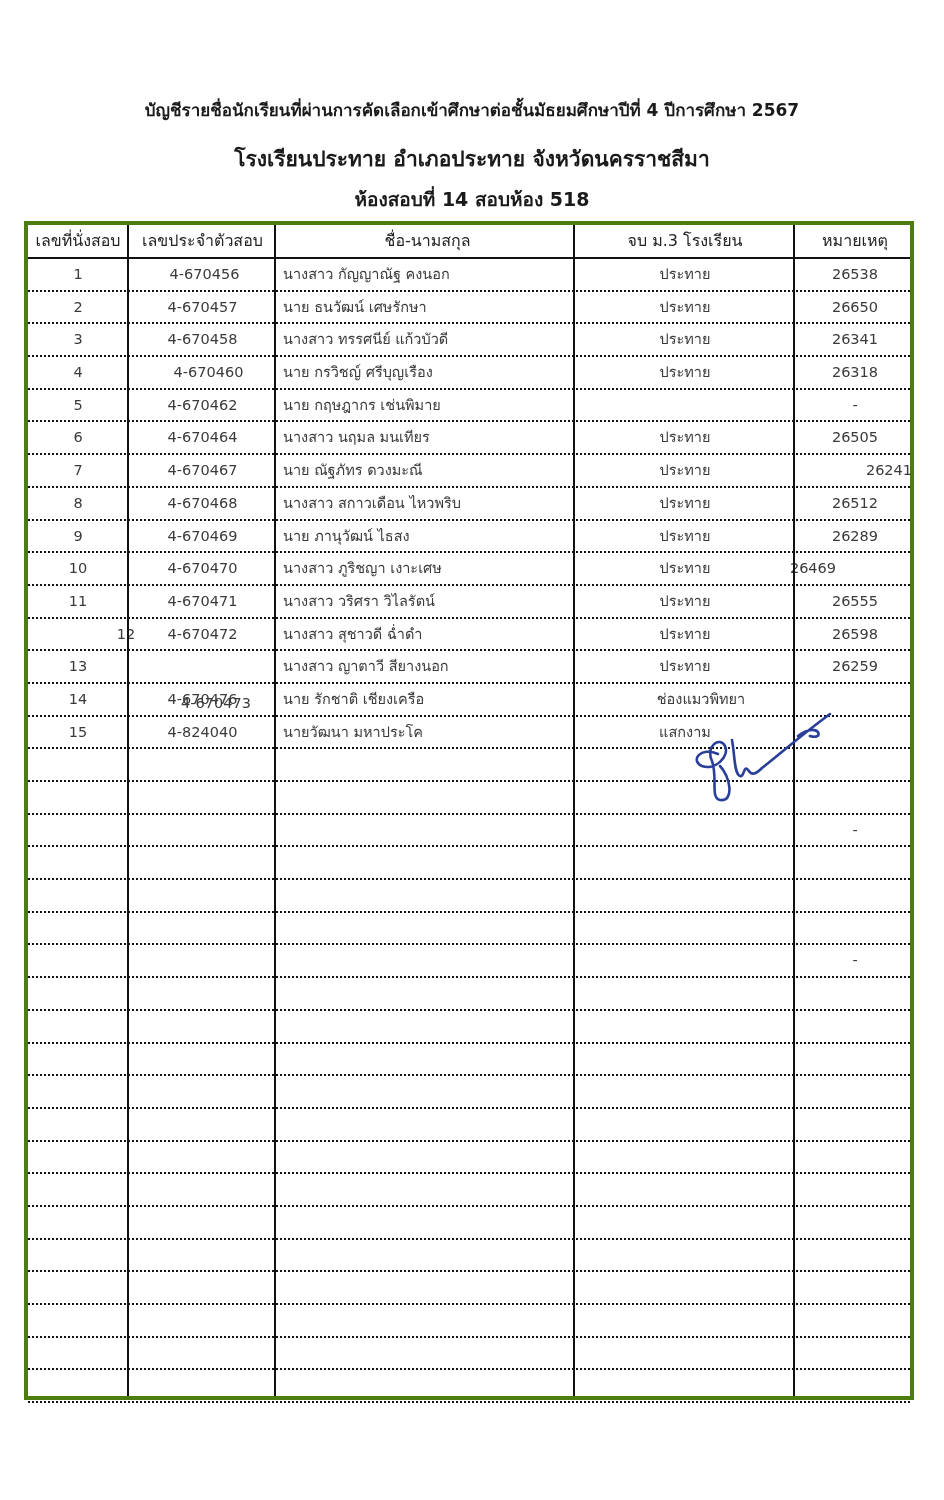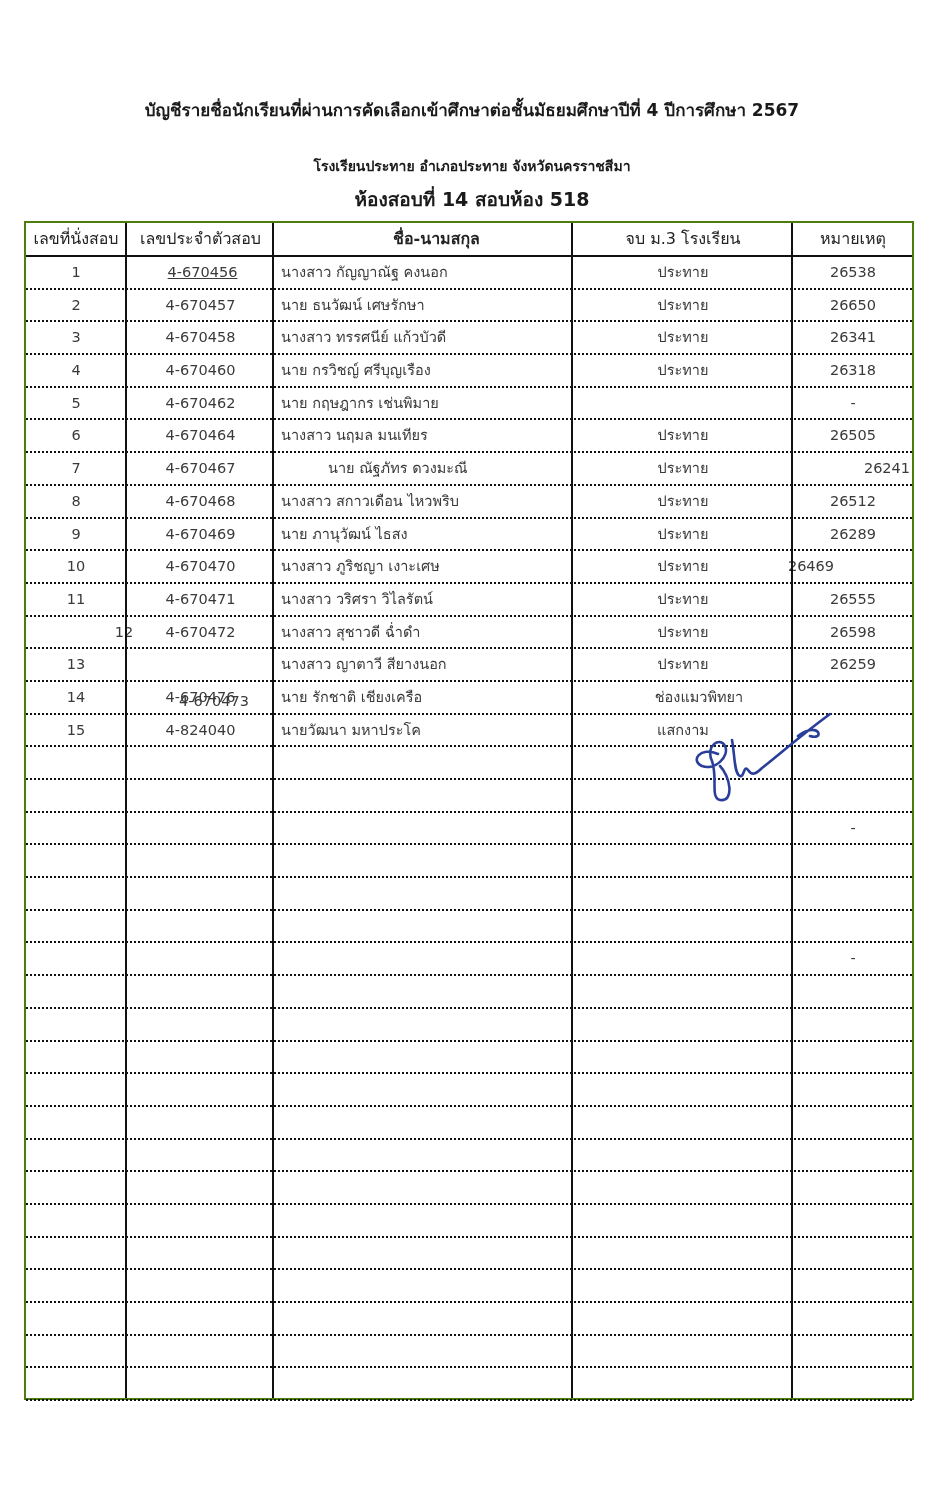--- a/index.html
+++ b/index.html
@@ -1,23 +1,23 @@
 <!DOCTYPE html>
 <html><head>
   <meta charset="utf-8">
   <style>
     html, body { margin: 0; padding: 0; background: #ffffff; }
     body { width: 944px; height: 1500px; position: relative; overflow: hidden;
            font-family: "DejaVu Sans", "Liberation Sans", sans-serif; color: #333; }
     .title { position: absolute; left: 0; width: 944px; text-align: center; color: #1a1a1a; font-weight: bold; }
     .t1 { top: 96px; font-size: 17px; }
-    .t2 { top: 155px; font-size: 14px; }
+    .t2 { top: 142px; font-size: 21px; }
     .t3 { top: 184px; font-size: 19px; }
     .sheet { position: absolute; left: 24px; top: 221px; width: 890px; height: 1179px;
-             border: 2px solid #4d7c0f; box-sizing: border-box; }
+             border: 4px solid #4d7c0f; box-sizing: border-box; }
     .vline { position: absolute; top: 0; bottom: 0; width: 2px; background: #111; }
     .hdr { position: absolute; left: 0; right: 0; top: 0; height: 32px; border-bottom: 2px solid #111; }
     .hcell { position: absolute; top: 0; height: 32px; line-height: 32px; text-align: center;
              font-size: 16px; color: #222; white-space: nowrap; overflow: hidden; }
     .rows { position: absolute; left: 0; right: 0; top: 34px; }
     .row { position: relative; height: 32.7px; border-bottom: 2px dotted #111; box-sizing: border-box; }
     .cell { position: absolute; top: 0; height: 30px; line-height: 30px; font-size: 14.5px; color: #3a3a3a;
             white-space: nowrap; overflow: hidden; }
     .c-center { text-align: center; }
     .c-left { text-align: left; padding-left: 6px; box-sizing: border-box; }
@@ -27,71 +27,71 @@
 <body>
 
 <div class="title t1">บัญชีรายชื่อนักเรียนที่ผ่านการคัดเลือกเข้าศึกษาต่อชั้นมัธยมศึกษาปีที่ 4 ปีการศึกษา 2567</div>
 <div class="title t2">โรงเรียนประทาย  อำเภอประทาย  จังหวัดนครราชสีมา</div>
 <div class="title t3">ห้องสอบที่ 14  สอบห้อง 518</div>
 
 <div class="sheet">
   <div class="hdr">
     <div class="hcell" style="left:0;width:100px;">เลขที่นั่งสอบ</div>
     <div class="hcell" style="left:102px;width:145px;">เลขประจำตัวสอบ</div>
-    <div class="hcell" style="left:262px;width:297px;font-weight:bold;">ชื่อ-นามสกุล</div>
+    <div class="hcell" style="left:251px;width:297px;">ชื่อ-นามสกุล</div>
     <div class="hcell" style="left:548px;width:218px;">จบ ม.3 โรงเรียน</div>
     <div class="hcell" style="left:768px;width:118px;">หมายเหตุ</div>
   </div>
 
   <div class="rows" id="rows">
       <div class="row">
         <div class="cell c-center" style="left: 0px; width: 100px;">1</div>
-        <div class="cell c-center" style="left: 102px; width: 149px; text-decoration: underline;">4-670456</div>
+        <div class="cell c-center" style="left: 102px; width: 149px;">4-670456</div>
         <div class="cell c-left" style="left: 249px; width: 297px;">นางสาว กัญญาณัฐ   คงนอก</div>
         <div class="cell c-center" style="left: 548px; width: 218px;">ประทาย</div>
         <div class="cell c-center" style="left: 768px; width: 118px;">26538</div>
       </div>
       <div class="row">
         <div class="cell c-center" style="left: 0px; width: 100px;">2</div>
         <div class="cell c-center" style="left: 102px; width: 145px;">4-670457</div>
         <div class="cell c-left" style="left: 249px; width: 297px;">นาย ธนวัฒน์   เศษรักษา</div>
         <div class="cell c-center" style="left: 548px; width: 218px;">ประทาย</div>
         <div class="cell c-center" style="left: 768px; width: 118px;">26650</div>
       </div>
       <div class="row">
         <div class="cell c-center" style="left: 0px; width: 100px;">3</div>
         <div class="cell c-center" style="left: 102px; width: 145px;">4-670458</div>
         <div class="cell c-left" style="left: 249px; width: 297px;">นางสาว ทรรศนีย์   แก้วบัวดี</div>
         <div class="cell c-center" style="left: 548px; width: 218px;">ประทาย</div>
         <div class="cell c-center" style="left: 768px; width: 118px;">26341</div>
       </div>
       <div class="row">
         <div class="cell c-center" style="left: 0px; width: 100px;">4</div>
-        <div class="cell c-center" style="left: 110px; width: 129px;">4-670460</div>
+        <div class="cell c-center" style="left: 116px; width: 129px;">4-670460</div>
         <div class="cell c-left" style="left: 249px; width: 297px;">นาย กรวิชญ์   ศรีบุญเรือง</div>
         <div class="cell c-center" style="left: 548px; width: 218px;">ประทาย</div>
         <div class="cell c-center" style="left: 768px; width: 118px;">26318</div>
       </div>
       <div class="row">
         <div class="cell c-center" style="left: 0px; width: 100px;">5</div>
         <div class="cell c-center" style="left: 102px; width: 145px;">4-670462</div>
         <div class="cell c-left" style="left: 249px; width: 297px;">นาย กฤษฎากร   เช่นพิมาย</div>
         <div class="cell c-center" style="left: 768px; width: 118px;">-</div>
       </div>
       <div class="row">
         <div class="cell c-center" style="left: 0px; width: 100px;">6</div>
         <div class="cell c-center" style="left: 102px; width: 145px;">4-670464</div>
         <div class="cell c-left" style="left: 249px; width: 297px;">นางสาว นฤมล  มนเทียร</div>
         <div class="cell c-center" style="left: 548px; width: 218px;">ประทาย</div>
         <div class="cell c-center" style="left: 768px; width: 118px;">26505</div>
       </div>
       <div class="row">
         <div class="cell c-center" style="left: 0px; width: 100px;">7</div>
         <div class="cell c-center" style="left: 102px; width: 145px;">4-670467</div>
-        <div class="cell c-left" style="left: 249px; width: 297px; margin-left: 47px;">นาย ณัฐภัทร  ดวงมะณี</div>
+        <div class="cell c-left" style="left: 249px; width: 297px;">นาย ณัฐภัทร  ดวงมะณี</div>
         <div class="cell c-center" style="left: 548px; width: 218px;">ประทาย</div>
         <div class="cell c-center" style="left: 768px; width: 118px; padding-left: 34px;">26241</div>
       </div>
       <div class="row">
         <div class="cell c-center" style="left: 0px; width: 100px;">8</div>
         <div class="cell c-center" style="left: 102px; width: 145px;">4-670468</div>
         <div class="cell c-left" style="left: 249px; width: 297px;">นางสาว สกาวเดือน  ไหวพริบ</div>
         <div class="cell c-center" style="left: 548px; width: 218px;">ประทาย</div>
         <div class="cell c-center" style="left: 768px; width: 118px;">26512</div>
       </div>

